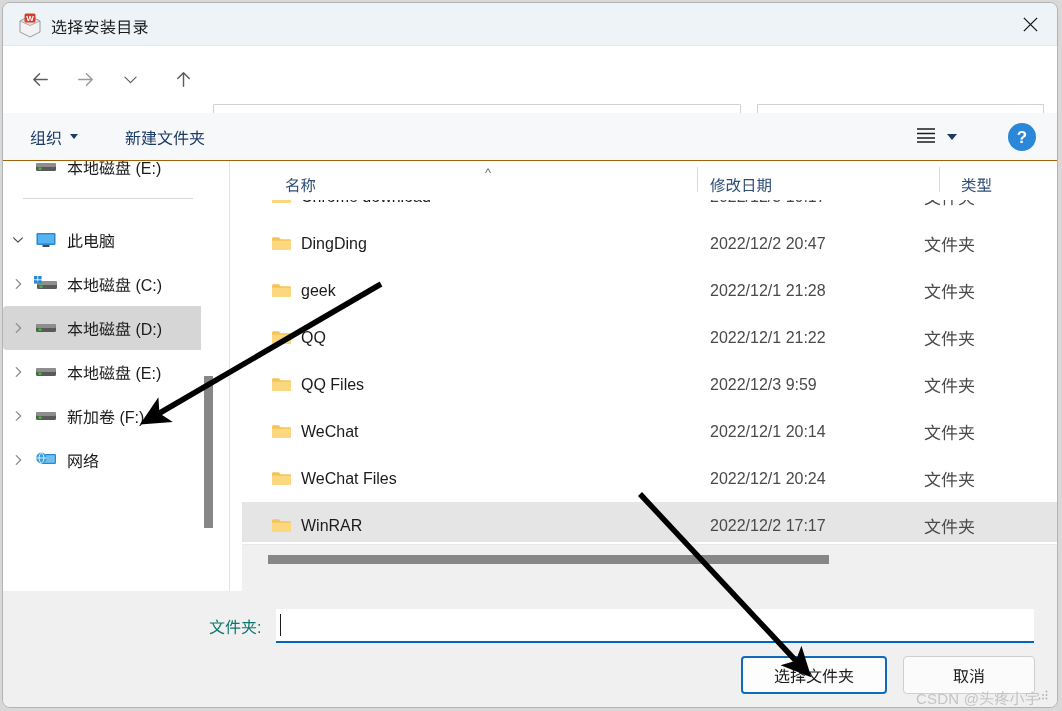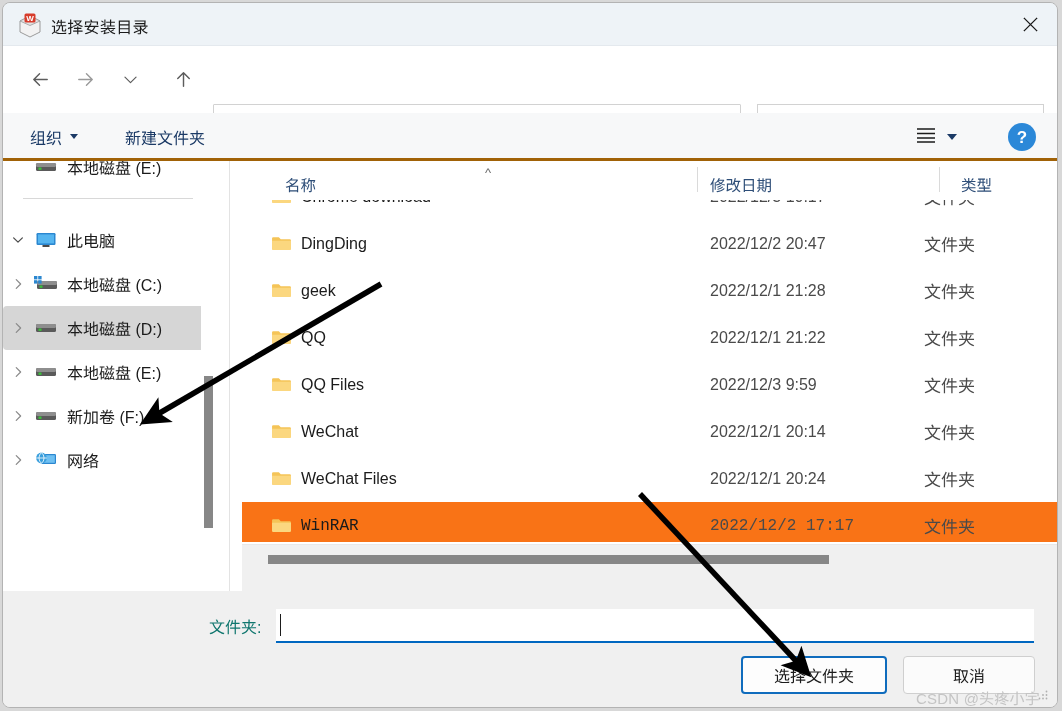--- a/index.html
+++ b/index.html
@@ -161,21 +161,21 @@
     cursor: default;
   }
 
   
   .cmdbar {
     position: absolute;
     left: 0; top: 110px;
     width: 100%;
     height: 48px;
     background: #f7f8f9;
-    border-bottom: 3px solid #a16207;
+    border-bottom: 1px solid #a16207;
     box-sizing: border-box;
   }
   .cmd-item {
     position: absolute;
     top: 0;
     height: 47px;
     display: flex;
     align-items: center;
     font-size: 16px;
     color: #1b3a66;
@@ -356,22 +356,21 @@
     width: 817px;
   }
   .fl-row {
     position: relative;
     height: 47px;
     display: flex;
     align-items: center;
     cursor: default;
   }
   .fl-row.selected {
-    background: #f97316;
-    font-family: Liberation Mono, monospace;
+    background: #e5e5e5;
   }
   .fl-row .folder-icon {
     position: absolute;
     left: 29px;
     width: 21px; height: 17px;
   }
   .fl-name {
     position: absolute;
     left: 59px;
     font-size: 16px;

